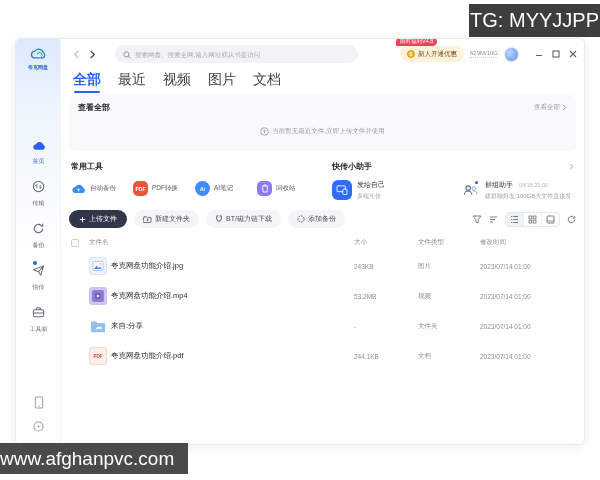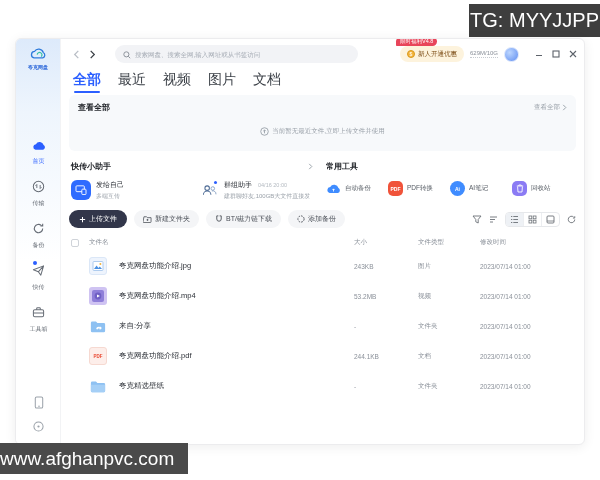--- a/index.html
+++ b/index.html
@@ -112,21 +112,21 @@
   .seg .tb-ic { padding:2px 4px; }
   .seg .tb-ic + .tb-ic { border-left:1px solid #eceef1; }
   .seg .tb-ic.on { background:#eef1f5; }
 
   .table { margin-top:6px; }
   .t-head, .t-row { display:grid; grid-template-columns:18px 1fr 64px 62px 92px;
                     align-items:center; padding:0 4px 0 2px; }
   .t-head { height:17px; color:#8a9099; font-size:6.5px; }
   .chk { width:8px; height:8px; border:1px solid #cfd3d9; border-radius:2px; cursor:pointer; }
   .t-row { height:30px; cursor:pointer; }
-  .f-name { font-size:7.5px; color:#2b2f36; display:flex; align-items:center; gap:12px; }
+  .f-name { font-size:7.5px; color:#2b2f36; display:flex; align-items:center; gap:4px; }
   .f-meta { font-size:6.5px; color:#8a9099; }
   .fic { width:18px; height:18px; border-radius:3px; display:flex; align-items:center;
          justify-content:center; flex:0 0 18px; }
   .fic-img { background:#eef4fd; border:1px solid #dbe7f7; }
   .fic-vid { background:#cfc3f2; }
   .fic-pdf { background:#fdeeea; border:1px solid #f6d9d1; color:#e8452e; font-size:4.5px; font-weight:bold; }
 </style>
 </head>
 <body>
 
@@ -289,60 +289,20 @@
                   <path d="M5 7 V3.4 M3.6 4.6 L5 3.2 L6.4 4.6" fill="none" stroke="#9aa1a9" stroke-width="1"></path>
                 </svg>
               <span>当前暂无最近文件,立即上传文件并使用</span>
             </div>
           </div>
 
         </div>
 
         <div class="panels-row">
           <div class="panel">
-            <div class="panel-title">
-              <span>快传小助手</span>
-              <span class="viewall" style="margin-left:auto;">
-                <svg width="5" height="7" viewBox="0 0 5 8">
-                    <path d="M1 1 L4 4 L1 7" fill="none" stroke="#9aa1a9" stroke-width="1.1"></path>
-                  </svg>
-              </span>
-            </div>
-            <div class="quick-items">
-              <div class="quick-item" style="width:128px;">
-                <span class="qi-ic">
-                  <svg width="12" height="10" viewBox="0 0 14 12">
-                      <rect x="1" y="1" width="10" height="7" rx="1" fill="none" stroke="#fff" stroke-width="1.1"></rect>
-                      <rect x="8" y="5" width="5" height="6.5" rx="1" fill="#2e6bff" stroke="#fff" stroke-width="1.1"></rect>
-                    </svg>
-                </span>
-                <span class="qi-lines">
-                  <span class="qi-title">发给自己</span>
-                  <span class="qi-sub">多端互传</span>
-                </span>
-              </div>
-              <div class="quick-item" style="flex:1;">
-                <span class="people-ic">
-                  <span class="pdot"></span>
-                  <svg width="15" height="12" viewBox="0 0 16 12">
-                      <circle cx="5.5" cy="4" r="2.4" fill="none" stroke="#4d6b95" stroke-width="1.1"></circle>
-                      <path d="M1.5 11 a4 4 0 0 1 8 0" fill="none" stroke="#4d6b95" stroke-width="1.1"></path>
-                      <circle cx="11.5" cy="4.4" r="1.9" fill="none" stroke="#8aa2c4" stroke-width="1"></circle>
-                      <path d="M10.5 7 a3.4 3.4 0 0 1 4.4 3.6" fill="none" stroke="#8aa2c4" stroke-width="1"></path>
-                    </svg>
-                </span>
-                <span class="qi-lines">
-                  <span class="qi-title"><span>群组助手</span><span class="qi-time">04/16 20:00</span></span>
-                  <span class="qi-sub">建群聊好友,100GB大文件直接发</span>
-                </span>
-              </div>
-            </div>
-          </div>
-
-          <div class="panel">
             <div class="panel-title">常用工具</div>
             <div class="tools-items">
               <div class="tool">
                 <span class="tool-ic" style="background:transparent;">
                   <svg width="15" height="11" viewBox="0 0 20 14">
                       <path d="M5 13 A4 4 0 0 1 5.6 5.1 A6 6 0 0 1 16.6 6.4 A3.6 3.6 0 0 1 16 13 Z" fill="#3f8cff"></path>
                       <path d="M10 11 V7.6 M8.6 9 L10 7.5 L11.4 9" stroke="#fff" stroke-width="1.1" fill="none"></path>
                     </svg>
                 </span>
                 <span class="tool-lbl">自动备份</span>
@@ -358,20 +318,60 @@
               <div class="tool">
                 <span class="tool-ic" style="background:#8b7bf4;">
                   <svg width="8" height="9" viewBox="0 0 8 9">
                       <path d="M.8 2 h6.4 M2.8 2 V1 h2.4 v1 M1.6 2.6 l.4 5.4 h4 l.4-5.4" fill="none" stroke="#fff" stroke-width=".9"></path>
                     </svg>
                 </span>
                 <span class="tool-lbl">回收站</span>
               </div>
             </div>
           </div>
+
+          <div class="panel">
+            <div class="panel-title">
+              <span>快传小助手</span>
+              <span class="viewall" style="margin-left:auto;">
+                <svg width="5" height="7" viewBox="0 0 5 8">
+                    <path d="M1 1 L4 4 L1 7" fill="none" stroke="#9aa1a9" stroke-width="1.1"></path>
+                  </svg>
+              </span>
+            </div>
+            <div class="quick-items">
+              <div class="quick-item" style="width:128px;">
+                <span class="qi-ic">
+                  <svg width="12" height="10" viewBox="0 0 14 12">
+                      <rect x="1" y="1" width="10" height="7" rx="1" fill="none" stroke="#fff" stroke-width="1.1"></rect>
+                      <rect x="8" y="5" width="5" height="6.5" rx="1" fill="#2e6bff" stroke="#fff" stroke-width="1.1"></rect>
+                    </svg>
+                </span>
+                <span class="qi-lines">
+                  <span class="qi-title">发给自己</span>
+                  <span class="qi-sub">多端互传</span>
+                </span>
+              </div>
+              <div class="quick-item" style="flex:1;">
+                <span class="people-ic">
+                  <span class="pdot"></span>
+                  <svg width="15" height="12" viewBox="0 0 16 12">
+                      <circle cx="5.5" cy="4" r="2.4" fill="none" stroke="#4d6b95" stroke-width="1.1"></circle>
+                      <path d="M1.5 11 a4 4 0 0 1 8 0" fill="none" stroke="#4d6b95" stroke-width="1.1"></path>
+                      <circle cx="11.5" cy="4.4" r="1.9" fill="none" stroke="#8aa2c4" stroke-width="1"></circle>
+                      <path d="M10.5 7 a3.4 3.4 0 0 1 4.4 3.6" fill="none" stroke="#8aa2c4" stroke-width="1"></path>
+                    </svg>
+                </span>
+                <span class="qi-lines">
+                  <span class="qi-title"><span>群组助手</span><span class="qi-time">04/16 20:00</span></span>
+                  <span class="qi-sub">建群聊好友,100GB大文件直接发</span>
+                </span>
+              </div>
+            </div>
+          </div>
         </div>
 
         <div class="files-section">
 
           <div class="files-toolbar">
             <button class="btn-upload">
               <svg width="7" height="7" viewBox="0 0 8 8">
                   <path d="M4 1 V7 M1 4 H7" stroke="#fff" stroke-width="1.2"></path>
                 </svg>
               <span>上传文件</span>
@@ -499,35 +499,20 @@
               <span></span>
               <span class="f-name">
                 <span class="fic fic-pdf">PDF</span>
                 <span>夸克网盘功能介绍.pdf</span>
               </span>
               <span class="f-meta">244.1KB</span>
               <span class="f-meta">文档</span>
               <span class="f-meta">2023/07/14 01:00</span>
             </div>
 
-            <div class="t-row">
-              <span></span>
-              <span class="f-name">
-                <span class="fic">
-                  <svg width="16" height="13" viewBox="0 0 18 14">
-                      <path d="M1 3 a1.5 1.5 0 0 1 1.5-1.5 h4.2 l1.6 1.6 h7.2 A1.5 1.5 0 0 1 17 4.6 V12 a1.6 1.6 0 0 1 -1.6 1.6 H2.6 A1.6 1.6 0 0 1 1 12 Z" fill="#8ec1f2"></path>
-                      <path d="M1 5 h16 V12 a1.6 1.6 0 0 1 -1.6 1.6 H2.6 A1.6 1.6 0 0 1 1 12 Z" fill="#a5cff6"></path>
-                    </svg>
-                </span>
-                <span>夸克精选壁纸</span>
-              </span>
-              <span class="f-meta">-</span>
-              <span class="f-meta">文件夹</span>
-              <span class="f-meta">2023/07/14 01:00</span>
-            </div>
           </div>
         </div>
 
       </div>
     </div>
   </div>
 
   <div class="wm-bottom">
     <span>www.afghanpvc.com</span>
   </div>

